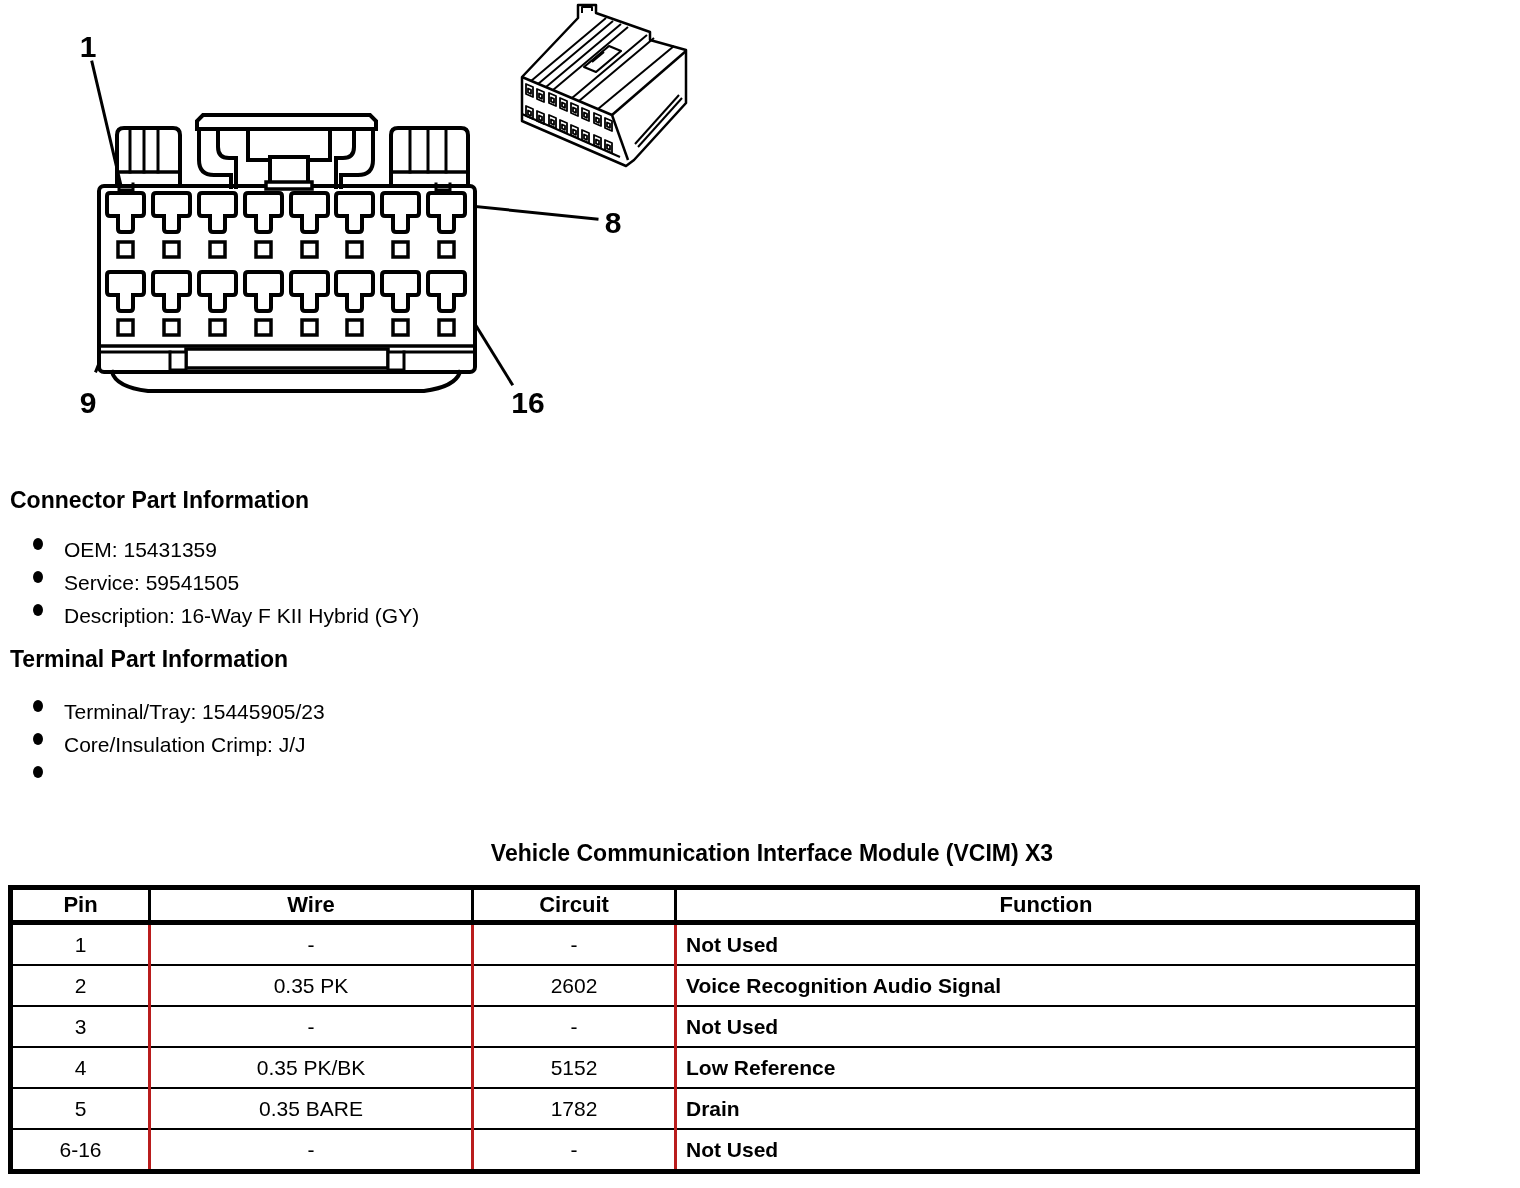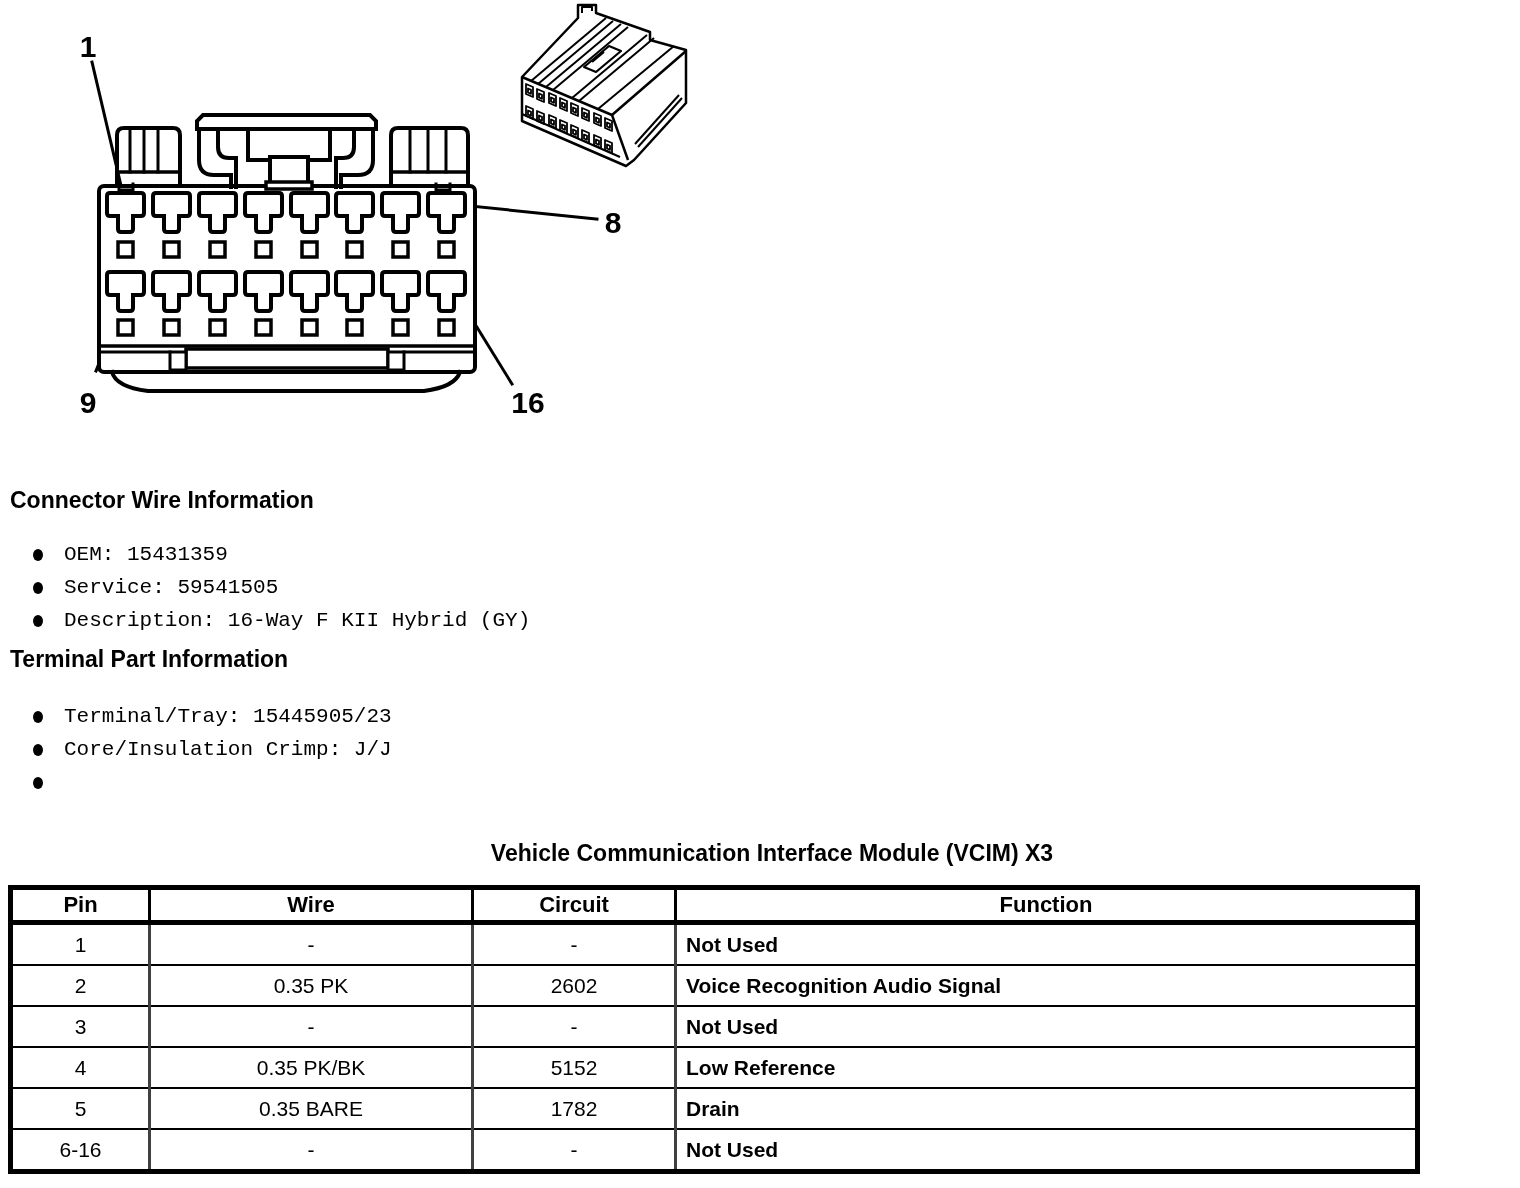--- a/index.html
+++ b/index.html
@@ -6,21 +6,21 @@
   body{
     width:1520px;height:1188px;position:relative;overflow:hidden;
     background:#ffffff;color:#000000;
     font-family:"Liberation Sans", sans-serif;
   }
   .diagram-wrap{position:absolute;left:0;top:0;width:760px;height:470px;}
   .section-heading{
     position:absolute;left:10px;font-size:23px;font-weight:bold;white-space:nowrap;
   }
   .bullet-list{position:absolute;left:0;width:900px;}
-  .bullet-item{display:flex;align-items:center;height:33px;font-family:Liberation Mono, monospace;}
+  .bullet-item{display:flex;height:33px;}
   .bullet-dot{
     width:10px;height:12px;border-radius:50%;background:#000;
     margin-left:33px;margin-right:21px;flex:0 0 auto;
   }
   .bullet-text{font-size:21px;white-space:nowrap;}
   .table-title{
     position:absolute;left:0;top:840px;width:1520px;text-align:center;
     font-size:23px;font-weight:bold;margin-left:12px;
   }
   .pin-table-wrap{position:absolute;left:8px;top:885px;width:1412px;}
@@ -28,21 +28,21 @@
     width:100%;border-collapse:collapse;table-layout:fixed;
     border:5px solid #000;
   }
   table.pin-table th{
     font-size:22px;font-weight:bold;text-align:center;height:30px;
     border:3px solid #000;border-bottom:5px solid #000;padding:0;
   }
   table.pin-table td{
     font-size:21px;height:39px;border:2px solid #000;padding:0;text-align:center;
   }
-  table.pin-table td+td, table.pin-table th+th{border-left:3px solid #404040;}
+  table.pin-table td+td, table.pin-table th+th{border-left:3px solid #b91c1c;}
   table.pin-table td.fn{text-align:left;padding-left:9px;font-weight:bold;}
   svg text{font-family:"Liberation Sans", sans-serif;}
 </style>
 </head>
 <body>
 
 <div class="diagram-wrap">
 <svg width="760" height="470" viewBox="0 0 760 470">
   <defs>
     <path id="cav" d="M3,0 H34 Q37,0 37,3 V20 Q37,23 34,23 H26 V36 Q26,39 23,39 H14 Q11,39 11,36 V23 H3 Q0,23 0,20 V3 Q0,0 3,0 Z"></path>
@@ -195,21 +195,21 @@
           <use href="#isoterm" x="560" y="120"></use>
       <use href="#isoterm" x="571" y="125"></use>
           <use href="#isoterm" x="582" y="130"></use>
       <use href="#isoterm" x="594" y="135"></use>
           <use href="#isoterm" x="605" y="140"></use>
     </g>
   </g>
 </svg>
 </div>
 
-<div class="section-heading" style="top:487px">Connector Wire Information</div>
+<div class="section-heading" style="top:487px">Connector Part Information</div>
 
 <div class="bullet-list" style="top:538px">
   <div class="bullet-item">
     <span class="bullet-dot"></span>
     <span class="bullet-text">OEM: 15431359</span>
   </div>
   <div class="bullet-item">
     <span class="bullet-dot"></span>
     <span class="bullet-text">Service: 59541505</span>
   </div>

